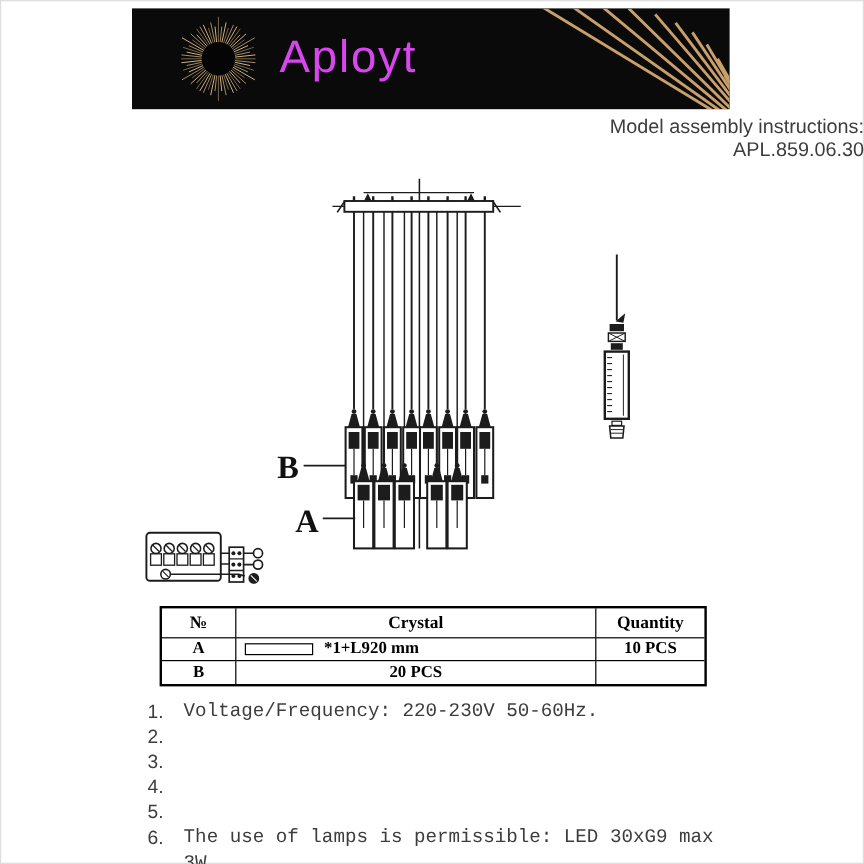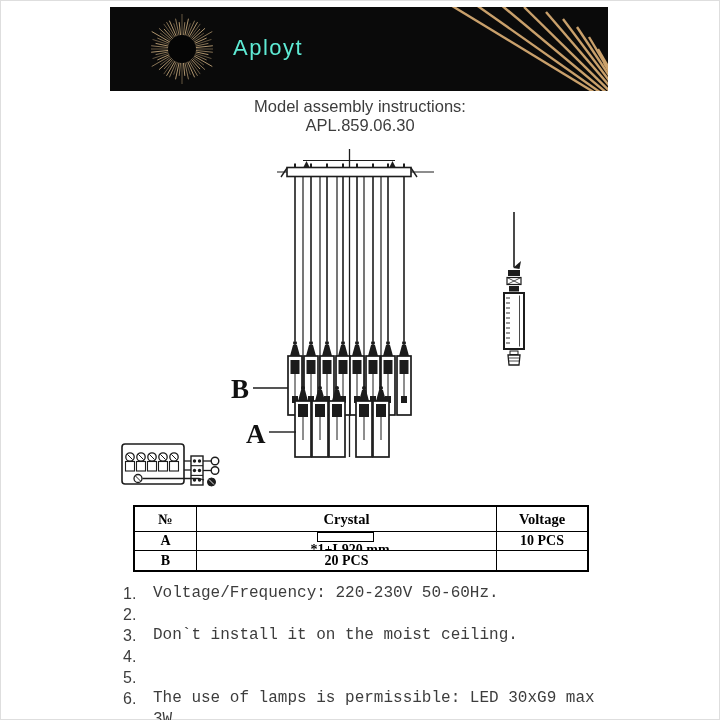--- a/index.html
+++ b/index.html
@@ -9,26 +9,26 @@
     box-shadow:inset 0 0 0 1px #dedede;
   }
   
   .banner{
     position:absolute;left:110px;top:7px;width:498px;height:84px;
     background:#0a0a0a;overflow:hidden;
   }
   .banner svg{position:absolute;left:0;top:0;}
   .brand-name{
     position:absolute;left:123px;top:21px;
-    font-size:22px;font-weight:300;letter-spacing:1.5px;
-    color:#5eead4;line-height:40px;
+    font-size:38px;font-weight:300;letter-spacing:1.5px;
+    color:#d946ef;line-height:40px;
   }
   
   .title-block{
-    position:absolute;left:0;top:97px;width:720px;text-align:center;
+    position:absolute;left:0;top:97px;width:720px;text-align:right;
     color:#3d3d3d;font-size:16.5px;line-height:19px;
   }
   
   .diagram{position:absolute;left:0;top:140px;width:720px;height:364px;}
   .diagram svg{width:720px;height:364px;}
   
   .parts-table{
     position:absolute;left:133px;top:505px;width:456px;
     border:2px solid #000;box-sizing:border-box;
     font-family:"Liberation Serif", serif;font-weight:bold;color:#000;
@@ -36,21 +36,21 @@
     grid-template-rows:25px 19px 19px;
   }
   .parts-table > div{
     border-right:1.5px solid #000;border-bottom:1.5px solid #000;
     display:flex;align-items:center;justify-content:center;
     font-size:14px;box-sizing:border-box;overflow:hidden;
   }
   .parts-table > div:nth-child(3n){border-right:none;}
   .parts-table > div:nth-child(n+7){border-bottom:none;}
   .parts-table .hdr{font-size:14.5px;}
-  .cell-crystal{justify-content:flex-start !important;padding-left:7px;flex-direction:column;}
+  .cell-crystal{justify-content:flex-start !important;padding-left:7px;}
   .tube-glyph{
     display:inline-block;width:55px;height:8px;border:1.5px solid #000;
     margin-right:9px;flex:0 0 auto;
   }
   
   .instructions{
     position:absolute;left:123px;top:583px;width:500px;
     color:#3d3d3d;font-size:16px;line-height:21px;
   }
   .instr-row{display:flex;}
@@ -332,21 +332,21 @@
       <circle cx="215" cy="470.5" r="3.8" stroke-width="1.4"></circle>
       <circle cx="211.5" cy="482" r="4" fill="#1c1c1c" stroke-width="1"></circle>
       <line x1="209" y1="479.5" x2="214" y2="484.5" stroke="#ffffff" stroke-width="0.9"></line>
     </g>
   </svg>
 </div>
 
 <div class="parts-table">
   <div class="hdr">№</div>
   <div class="hdr">Crystal</div>
-  <div class="hdr">Voltage</div>
+  <div class="hdr">Quantity</div>
 
   <div>A</div>
   <div class="cell-crystal">
     <span class="tube-glyph"></span>
     <span>*1+L920 mm</span>
   </div>
   <div>10 PCS</div>
 
   <div>B</div>
   <div>20 PCS</div>
@@ -355,21 +355,20 @@
 <div class="instructions">
   <div class="instr-row">
     <span class="instr-num">1.</span>
     <span class="instr-text">Voltage/Frequency: 220-230V 50-60Hz.</span>
   </div>
   <div class="instr-row">
     <span class="instr-num">2.</span>
   </div>
   <div class="instr-row">
     <span class="instr-num">3.</span>
-    <span class="instr-text">Don`t install it on the moist ceiling.</span>
   </div>
   <div class="instr-row">
     <span class="instr-num">4.</span>
   </div>
   <div class="instr-row">
     <span class="instr-num">5.</span>
   </div>
   <div class="instr-row">
     <span class="instr-num">6.</span>
     <span class="instr-text">The use of lamps is permissible: LED 30xG9 max 3W.</span>

